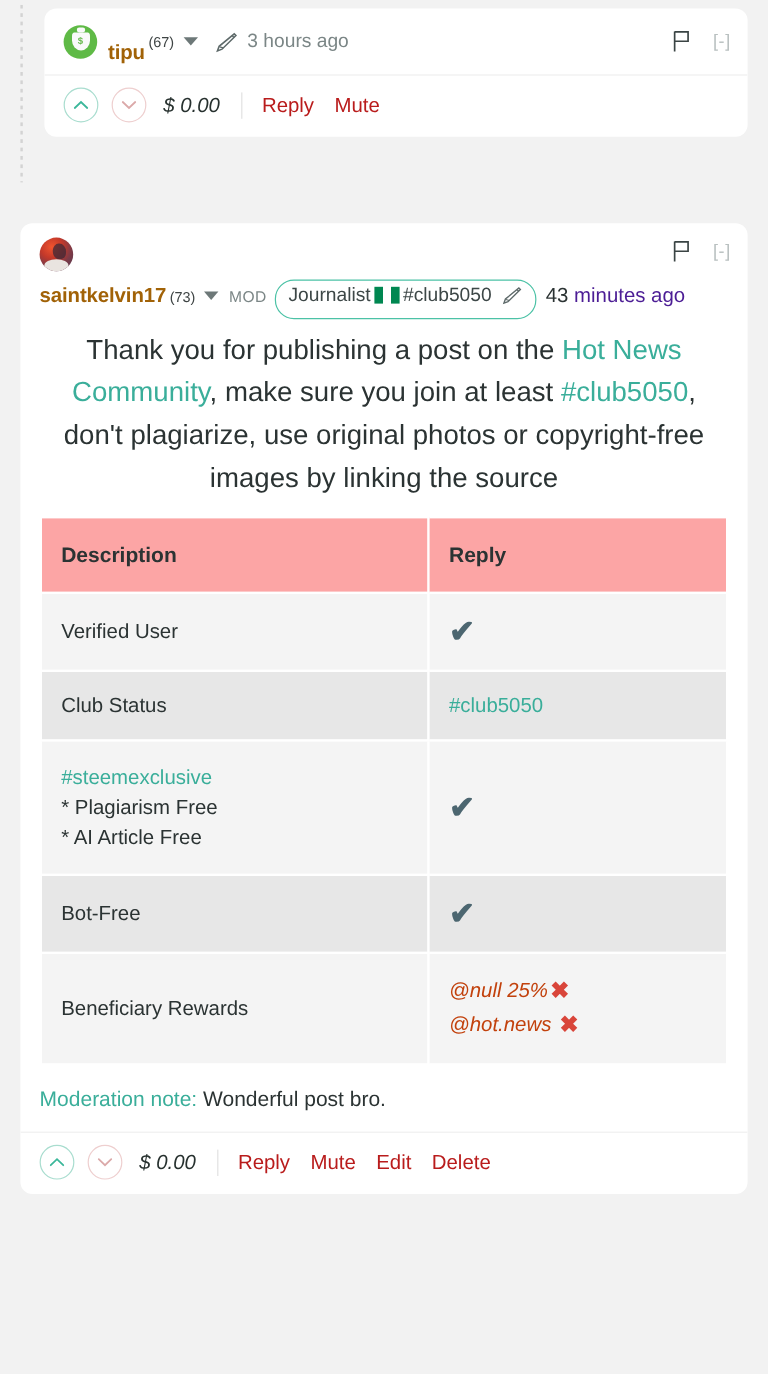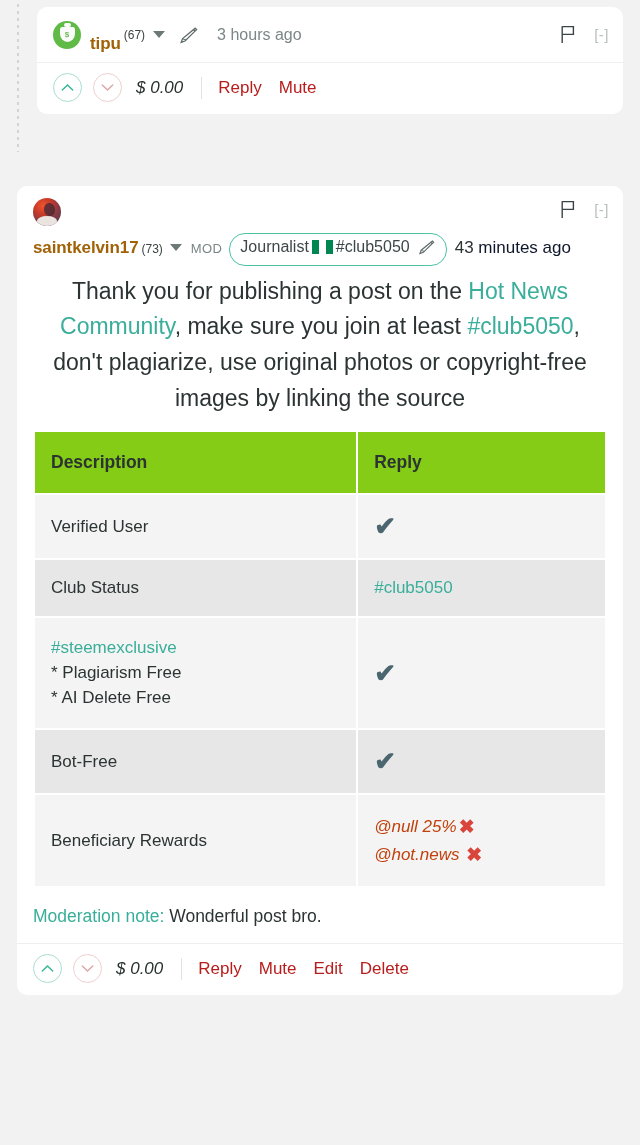--- a/index.html
+++ b/index.html
@@ -117,21 +117,21 @@
     border-left: 6px solid transparent;
     border-right: 6px solid transparent;
     border-top: 7px solid #6d7878;
     margin-left: 8px;
     flex: 0 0 auto;
   }
   .pencil-ico { margin-left: 12px; flex: 0 0 auto; display: inline-flex; }
   .time {
     font-size: 16px;
     color: #7b8686;
-    margin-left: 18px;
+    margin-left: 7px;
   }
 
   .hdr-right {
     margin-left: auto;
     display: flex;
     align-items: center;
     gap: 18px;
   }
   .flag-ico { display: inline-flex; }
   .collapse {
@@ -229,21 +229,21 @@
   }
   .pill .flag-ng {
     display: inline-block;
     width: 21px; height: 14px;
     vertical-align: -2px;
     margin: 0 3px;
     background: linear-gradient(to right,#008751 0 33.33%, #ffffff 33.33% 66.66%, #008751 66.66% 100%);
   }
   .pill .pencil-in { margin-left: 6px; vertical-align: -3px; display: inline-block; }
   .mod-time-n { font-size: 17px; color: #2b3333; margin-left: 8px; }
-  .mod-time-rest { font-size: 17px; color: #0f172a; }
+  .mod-time-rest { font-size: 17px; color: #4c1d95; }
 
   
   .mod-body {
     padding: 4px 16px 14px 16px;
     font-size: 23px;
     line-height: 1.55;
     color: #2b3333;
     text-align: center;
   }
   .lnk { color: #3aae9a; }
@@ -257,21 +257,21 @@
   }
   table.modtbl th, table.modtbl td {
     text-align: left;
     vertical-align: middle;
     padding: 18px 16px;
     font-size: 17px;
     color: #2b3333;
     border: 2px solid #ffffff;
   }
   table.modtbl th {
-    background: #84cc16;
+    background: #fca5a5;
     font-weight: bold;
     font-size: 17.5px;
     padding: 20px 16px;
   }
   table.modtbl col.c1 { width: 56.5%; }
   table.modtbl col.c2 { width: 43.5%; }
   tr.even td { background: #f4f4f4; }
   tr.odd  td { background: #e7e7e7; }
   td.tall { padding-top: 22px; padding-bottom: 22px; }
 
@@ -409,21 +409,21 @@
           <tr class="odd">
             <td>Club Status</td>
             <td>
               <span class="lnk">#club5050</span>
             </td>
           </tr>
           <tr class="even">
             <td class="tall">
               <span class="cell-line lnk">#steemexclusive</span>
               <span class="cell-line">* Plagiarism Free</span>
-              <span class="cell-line">* AI Delete Free</span>
+              <span class="cell-line">* AI Article Free</span>
             </td>
             <td>
               <span class="tick">✔</span>
             </td>
           </tr>
           <tr class="odd">
             <td>Bot-Free</td>
             <td>
               <span class="tick">✔</span>
             </td>

